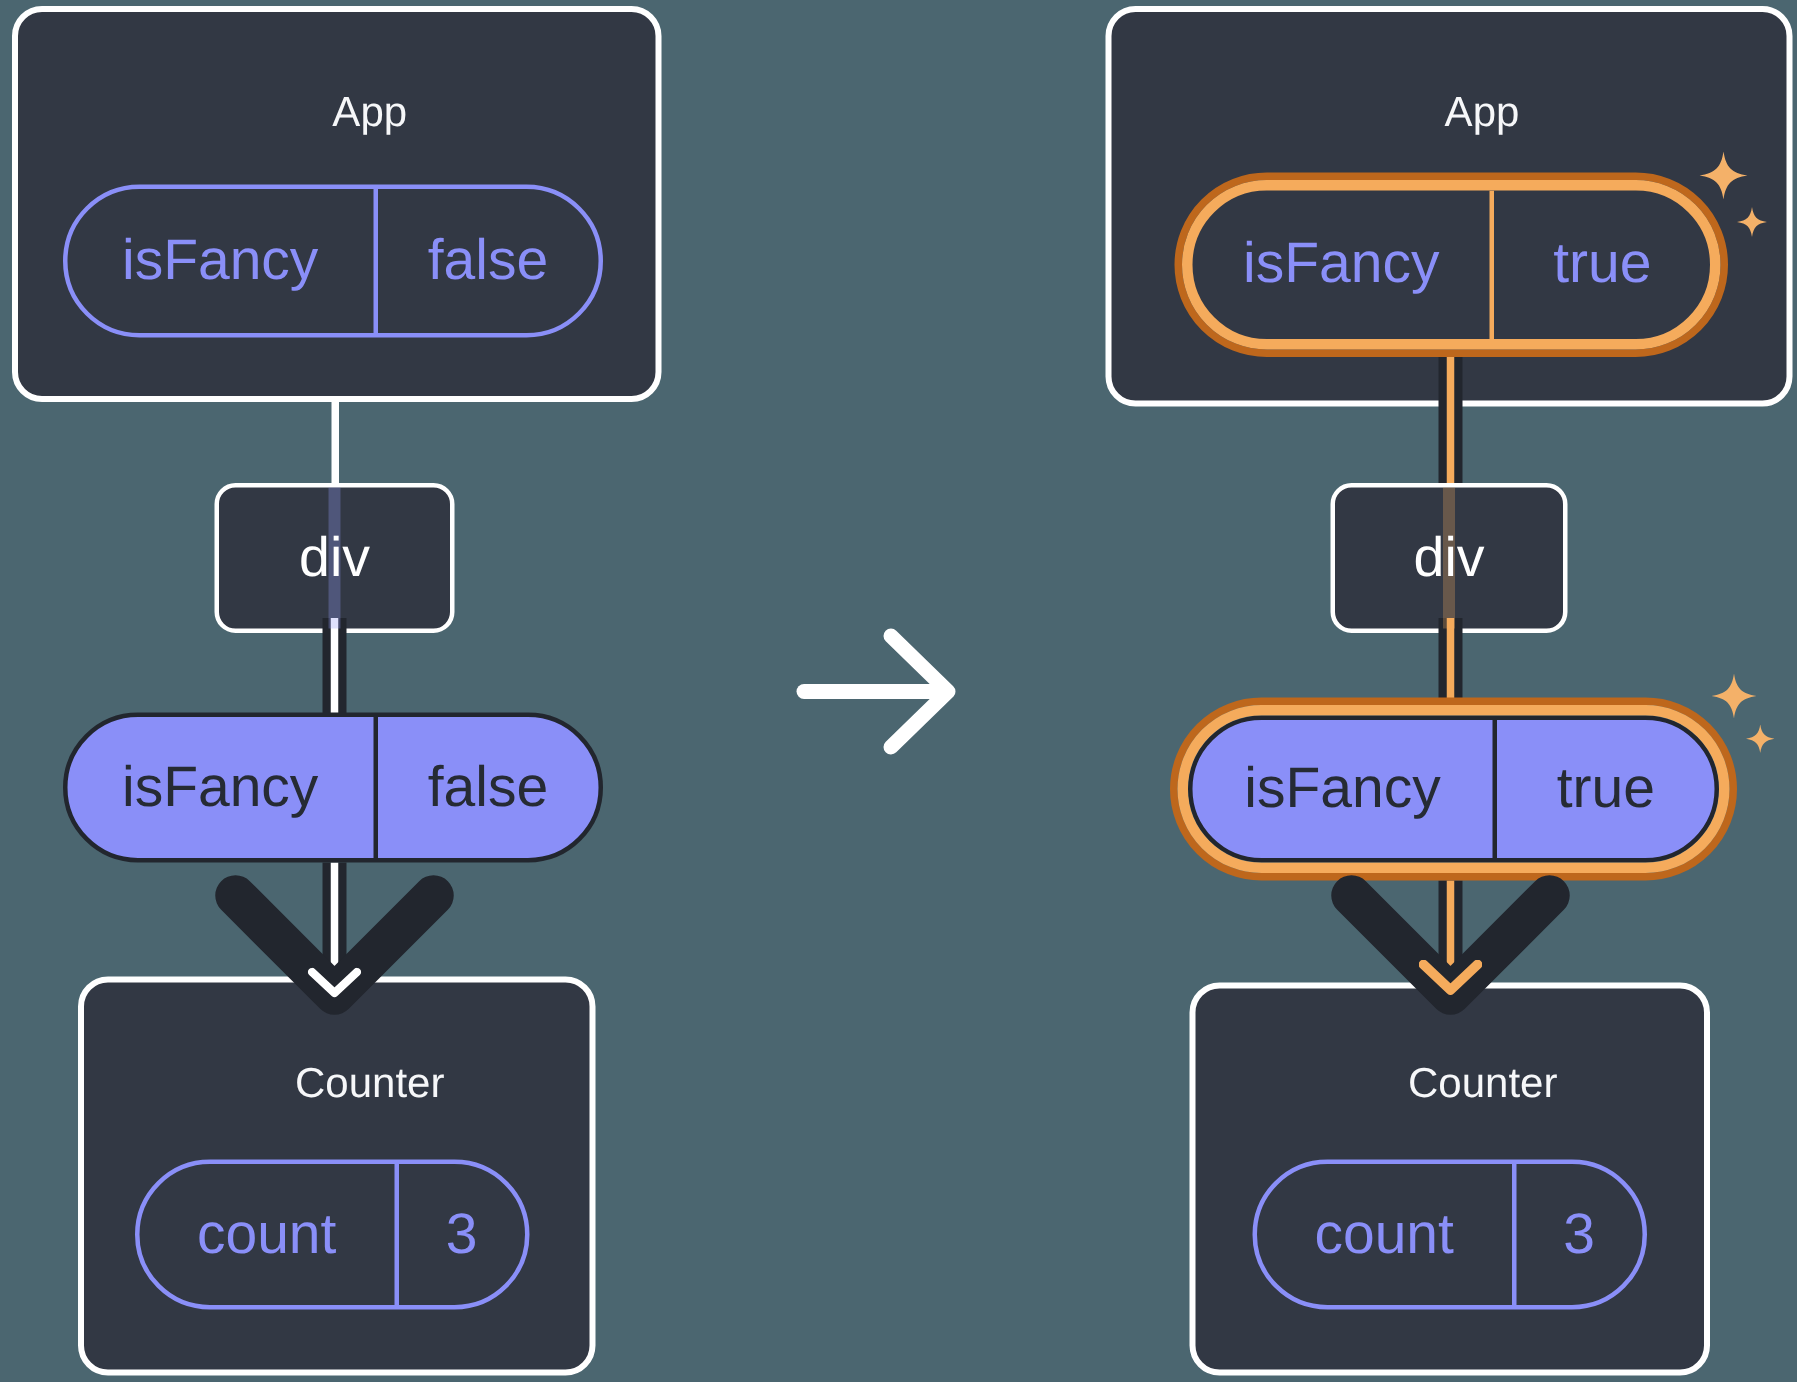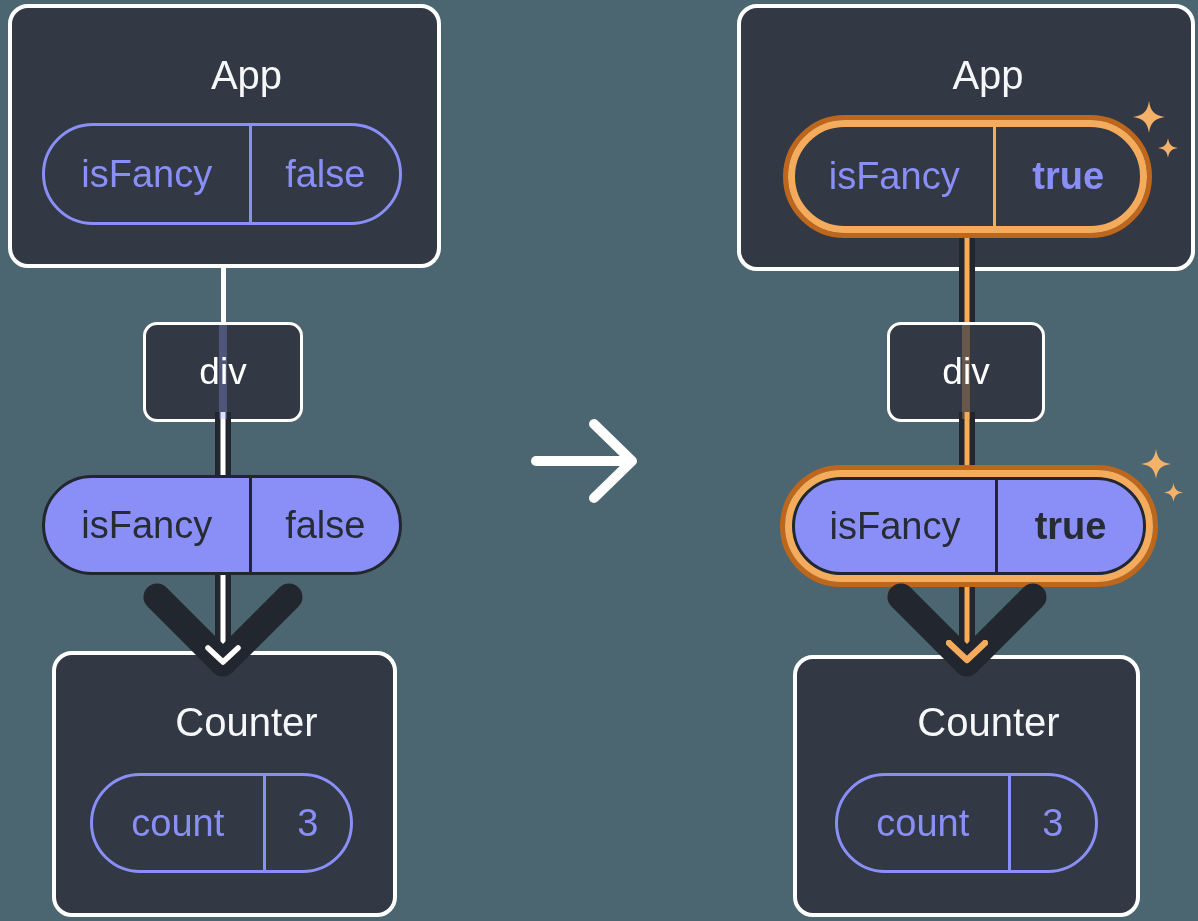--- a/index.html
+++ b/index.html
@@ -9,21 +9,21 @@
     background:#4B6670;
     font-family:"Liberation Sans", sans-serif;
   }
   
   .card {
     position:absolute; background:#323844;
     border:4px solid #FFFFFF; border-radius:20px;
   }
   .card-title {
     position:absolute; left:0; width:100%; text-align:center;
-    color:#F6F7F9; font-size:40px; line-height:46px; font-weight:400;padding-left:44px;
+    color:#F6F7F9; font-size:28px; line-height:46px; font-weight:400;padding-left:44px;
   }
   
   .node {
     position:absolute; background:#323844;
     border:3.5px solid #FFFFFF; border-radius:14px;
     display:flex; align-items:center; justify-content:center;
   }
   .node-label { color:#ffffff; font-size:37px; font-weight:400; position:relative; z-index:2; }
   .node-stripe { position:absolute; top:0; bottom:0; left:50%; transform:translateX(-50%); width:8px; z-index:1; }
   .stripe-purple { background:rgba(150,155,248,0.30); }
@@ -39,21 +39,21 @@
   .pill-outline { border:3px solid #8A8FF8; background:transparent; }
   .pill-outline .cell { color:#8A8FF8; }
   .pill-outline .cell + .cell { border-left:3px solid #8A8FF8; }
   .pill-filled { border:3px solid #22262E; background:#8A8FF8; }
   .pill-filled .cell { color:#262B34; }
   .pill-filled .cell + .cell { border-left:3px solid #22262E; }
   .cell-key { width:57.5%; }
   .cell-val { width:42.5%; }
   .cell-key-wide { width:66%; }
   .cell-val-narrow { width:34%; }
-  .bold { font-weight:700; }
+  .bold { font-weight:400; }
   
   .ring {
     position:absolute; border:5px solid #BE671C; border-radius:64px;
   }
   .ring-inner {
     width:100%; height:100%; border:7px solid #F5AB5C; border-radius:58px;
     display:flex; overflow:hidden;
   }
   .ring-open .cell {
     display:flex; align-items:center; justify-content:center;

